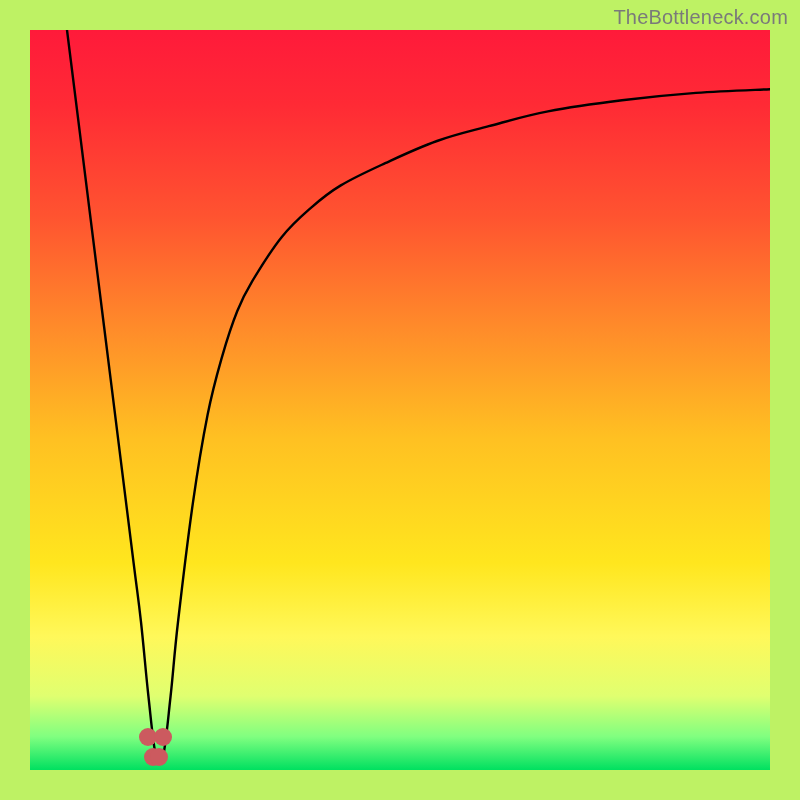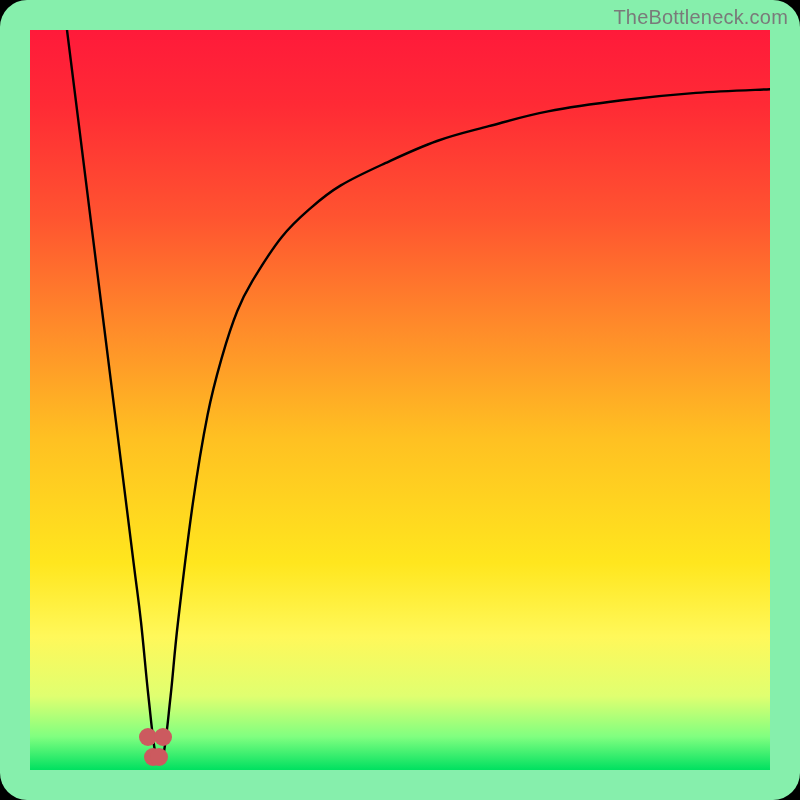--- a/index.html
+++ b/index.html
@@ -10,22 +10,21 @@
     background: #000;
     overflow: hidden;
     font-family: Arial, Helvetica, sans-serif;
   }
   .frame {
     position: absolute;
     left: 0;
     top: 0;
     width: 800px;
     height: 800px;
-    background: #86efac;
-    border-radius: 27px;
+    background: #bef264;
   }
   .plot-area {
     position: absolute;
     left: 30px;
     top: 30px;
     width: 740px;
     height: 740px;
     overflow: hidden;
   }
   .gradient-bg {

